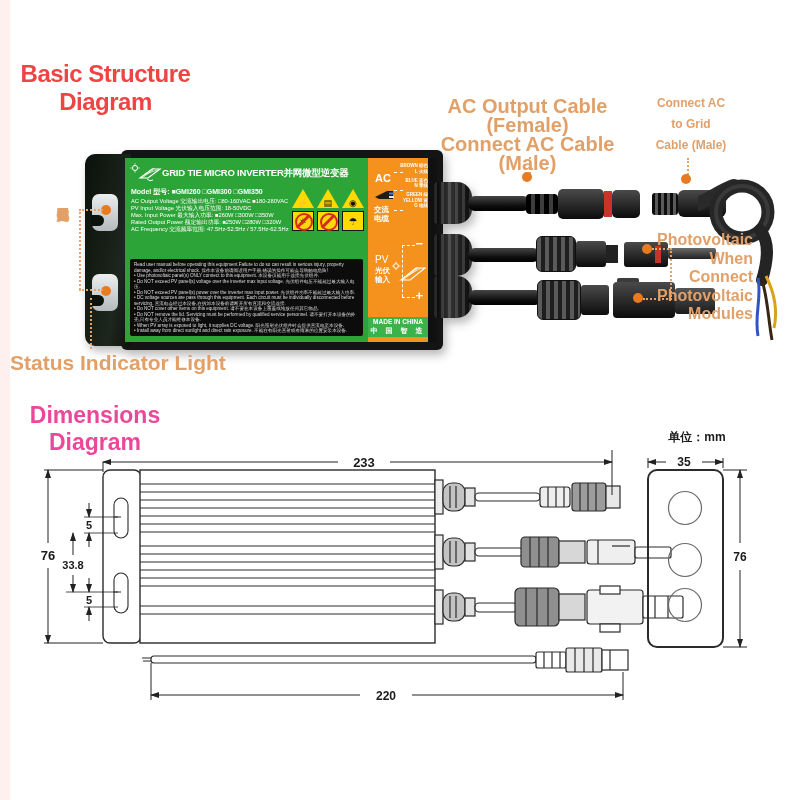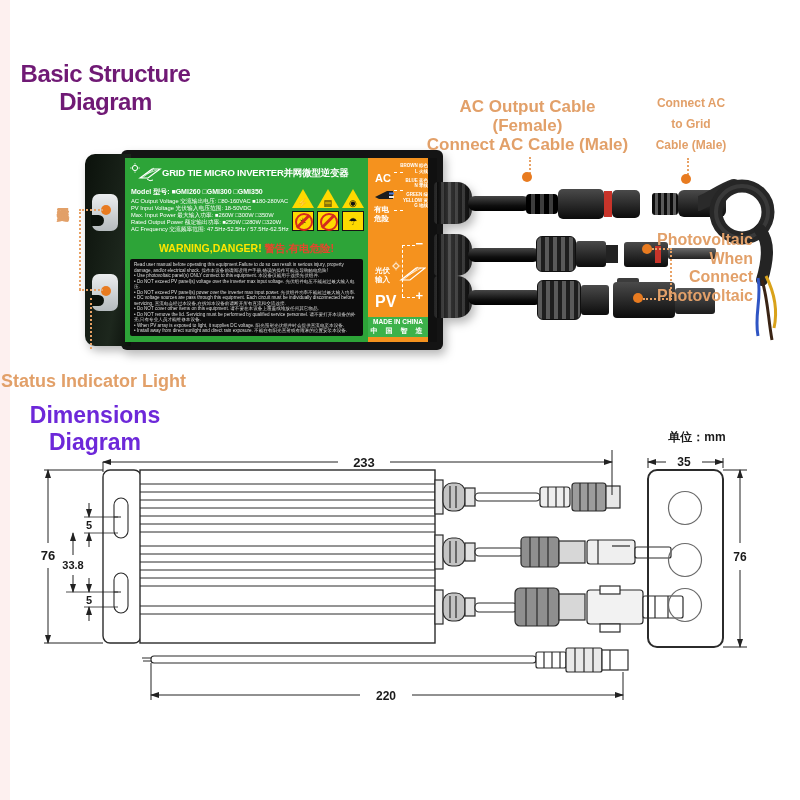--- a/index.html
+++ b/index.html
@@ -1,29 +1,29 @@
 <!DOCTYPE html>
 <html><head>
 <meta charset="utf-8">
 <style>
   html,body{margin:0;padding:0;background:#fff;}
   #canvas{position:relative;width:800px;height:800px;background:#ffffff;overflow:hidden;
           font-family:"Liberation Sans",sans-serif;}
   .abs{position:absolute;}
   
-  .sec-title{position:absolute;text-align:center;font-weight:bold;color:#701a75;}
+  .sec-title{position:absolute;text-align:center;font-weight:bold;color:#ef4444;}
   #title-basic{left:8px;top:60px;width:195px;font-size:24px;line-height:28px;letter-spacing:-0.5px;}
-  #title-dim{left:6px;top:402px;width:178px;font-size:23px;line-height:27px;color:#6d28d9;}
+  #title-dim{left:6px;top:402px;width:178px;font-size:23px;line-height:27px;color:#ec4899;}
   
   .ann{position:absolute;font-weight:bold;color:#e2a069;}
-  #ann-ac{left:425px;top:97px;width:205px;font-size:17px;line-height:19px;text-align:center;}
+  #ann-ac{left:425px;top:97px;width:205px;font-size:20px;line-height:19px;text-align:center;}
   #ann-grid{left:612px;top:93px;width:158px;font-size:12px;line-height:21px;text-align:center;}
   #ann-pv{left:583px;top:231px;width:170px;font-size:16px;line-height:18.5px;text-align:right;}
   #ann-mount{left:54px;top:198px;writing-mode:vertical-rl;font-size:12.5px;height:90px;}
-  #ann-status{left:1px;top:351px;font-size:18px;margin-top:20px;}
+  #ann-status{left:10px;top:351px;font-size:21px;}
   .dotv{position:absolute;border-left:2px dotted #e8a266;}
   .doth{position:absolute;border-top:2px dotted #e8a266;}
   .odot{position:absolute;width:10px;height:10px;border-radius:50%;background:#e87b20;}
   
   #device{position:absolute;left:85px;top:150px;width:358px;height:156px;
           filter:drop-shadow(3px 5px 5px rgba(0,0,0,.28));}
   #bodybg{position:absolute;left:36px;top:0;width:322px;height:200px;background:#141414;border-radius:6px;}
   #flange{position:absolute;left:0;top:4px;width:46px;height:192px;
           background:linear-gradient(100deg,#0b110b,#1d271d 70%,#0b110b);border-radius:10px 0 0 10px;}
   .mount-tab{position:absolute;left:7px;width:26px;height:37px;border-radius:7px;
@@ -58,21 +58,21 @@
       border-radius:2px;padding:3px 4px;overflow:hidden;}
   .notices{width:200%;transform:scale(.5);transform-origin:0 0;font-size:9.2px;line-height:11px;color:#dedede;}
   
   .ac-title{position:absolute;top:14px;left:7px;font-size:11px;font-weight:bold;}
   .ac-icon{position:absolute;top:30px;left:5px;width:24px;height:14px;}
   .ac-sub{position:absolute;top:47px;left:6px;width:16px;font-size:7.5px;font-weight:bold;line-height:9px;}
   .wires{position:absolute;top:5px;left:22px;width:76px;transform:scale(.5);transform-origin:0 0;
          text-align:right;font-weight:bold;font-size:9px;line-height:11px;color:#fff;}
   .wire-row{margin-bottom:7px;}
   .wire-dash{position:absolute;width:9px;border-top:1px dashed #fff;}
-  .pv-title{position:absolute;top:96px;left:7px;font-size:16px;font-weight:bold;margin-top:39px;}
+  .pv-title{position:absolute;top:96px;left:7px;font-size:10px;font-weight:normal;}
   .pv-sub{position:absolute;top:108px;left:7px;width:16px;font-size:7.5px;font-weight:bold;line-height:9px;}
   .pv-icon{position:absolute;top:100px;left:24px;}
   .br-v{position:absolute;left:34px;top:87px;height:52px;border-left:1.5px dashed #fff;}
   .br-t{position:absolute;left:34px;top:87px;width:13px;border-top:1.5px dashed #fff;}
   .br-b{position:absolute;left:34px;top:139px;width:13px;border-top:1.5px dashed #fff;}
   .minus-mark{position:absolute;right:5px;top:78px;font-size:13px;font-weight:bold;}
   .plus-mark{position:absolute;right:5px;top:130px;font-size:13px;font-weight:bold;}
   .made-strip{position:absolute;left:0;right:0;top:159px;height:20px;background:#3cb24a;
       text-align:center;color:#fff;}
   .made1{font-size:6.5px;font-weight:bold;line-height:9px;}
@@ -147,24 +147,20 @@
             <div class="tri">⚡</div>
             <div class="tri">▤</div>
             <div class="tri">◉</div>
           </div>
           <div class="sq-row">
             <div class="sq proh">✶</div>
             <div class="sq proh"></div>
             <div class="sq">☂</div>
           </div>
         </div>
-        <div class="warn-bar">
-          <span class="warn-en">WARNING,DANGER!</span>
-          <span class="warn-zh">警告,有电危险!</span>
-        </div>
         <div class="notice-box">
           <div class="notices">
             <div>Read user manual before operating this equipment.Failure to do so can result in serious injury, property damage, and/or electrical shock. 操作本设备前请阅读用户手册,错误的操作可能会导致触电危险!</div>
             <div>• Use photovoltaic panel(s) ONLY connect to this equipment. 本设备仅能用于连接光伏组件.</div>
             <div>• Do NOT exceed PV panel(s) voltage over the inverter max input voltage. 光伏组件电压不能超过最大输入电压.</div>
             <div>• Do NOT exceed PV panel(s) power over the inverter max input power. 光伏组件功率不能超过最大输入功率.</div>
             <div>• DC voltage sources are pass through this equipment. Each circuit must be individually disconnected before servicing. 直流电会经过本设备,在拆卸本设备前请断开所有直流和交流连接.</div>
             <div>• Do NOT cover other items on this equipment. 请不要在本设备上覆盖或堆放任何其它物品.</div>
             <div>• Do NOT remove the lid. Servicing must be performed by qualified service personnel. 请不要打开本设备的外壳,只有专业人员才能维修本设备.</div>
             <div>• When PV array is exposed to light, it supplies DC voltage. 阳光照射光伏组件时会提供直流电至本设备.</div>
@@ -173,21 +169,21 @@
         </div>
       </div>
 
       <div id="orange-panel">
         <div class="ac-title">AC</div>
         <svg class="ac-icon" viewBox="0 0 24 14">
           <path d="M2,9 L14,3 L20,3 L20,11 L6,11 Z" fill="#1d1d1d"></path>
           <rect x="16" y="4.5" width="5" height="2" fill="#4d7fe0"></rect>
           <rect x="16" y="8" width="5" height="2" fill="#e8e8e8"></rect>
         </svg>
-        <div class="ac-sub">有电危险</div>
+        <div class="ac-sub">交流电缆</div>
         <div class="wire-dash" style="left:26px;top:14px;"></div>
         <div class="wire-dash" style="left:26px;top:32px;"></div>
         <div class="wire-dash" style="left:26px;top:52px;"></div>
         <div class="wires">
           <div class="wire-row">
             <div>BROWN 棕色</div>
             <div>L 火线</div>
           </div>
           <div class="wire-row">
             <div>BLUE 蓝色</div>
@@ -278,20 +274,21 @@
   <div class="ann" id="ann-grid">
     <div>Connect AC</div>
     <div>to Grid</div>
     <div>Cable (Male)</div>
   </div>
   <div class="ann" id="ann-pv">
     <div>Photovoltaic</div>
     <div>When</div>
     <div>Connect</div>
     <div>Photovoltaic</div>
+    <div>Modules</div>
   </div>
   <div class="ann" id="ann-mount">逆变器固定孔位</div>
   <div class="ann" id="ann-status">Status Indicator Light</div>
 
   <div class="dotv" style="left:529px;top:157px;height:17px;"></div>
   <div class="odot" style="left:522px;top:172px;"></div>
   <div class="dotv" style="left:687px;top:158px;height:17px;"></div>
   <div class="odot" style="left:681px;top:174px;"></div>
 
   <div class="odot" style="left:642px;top:244px;"></div>

